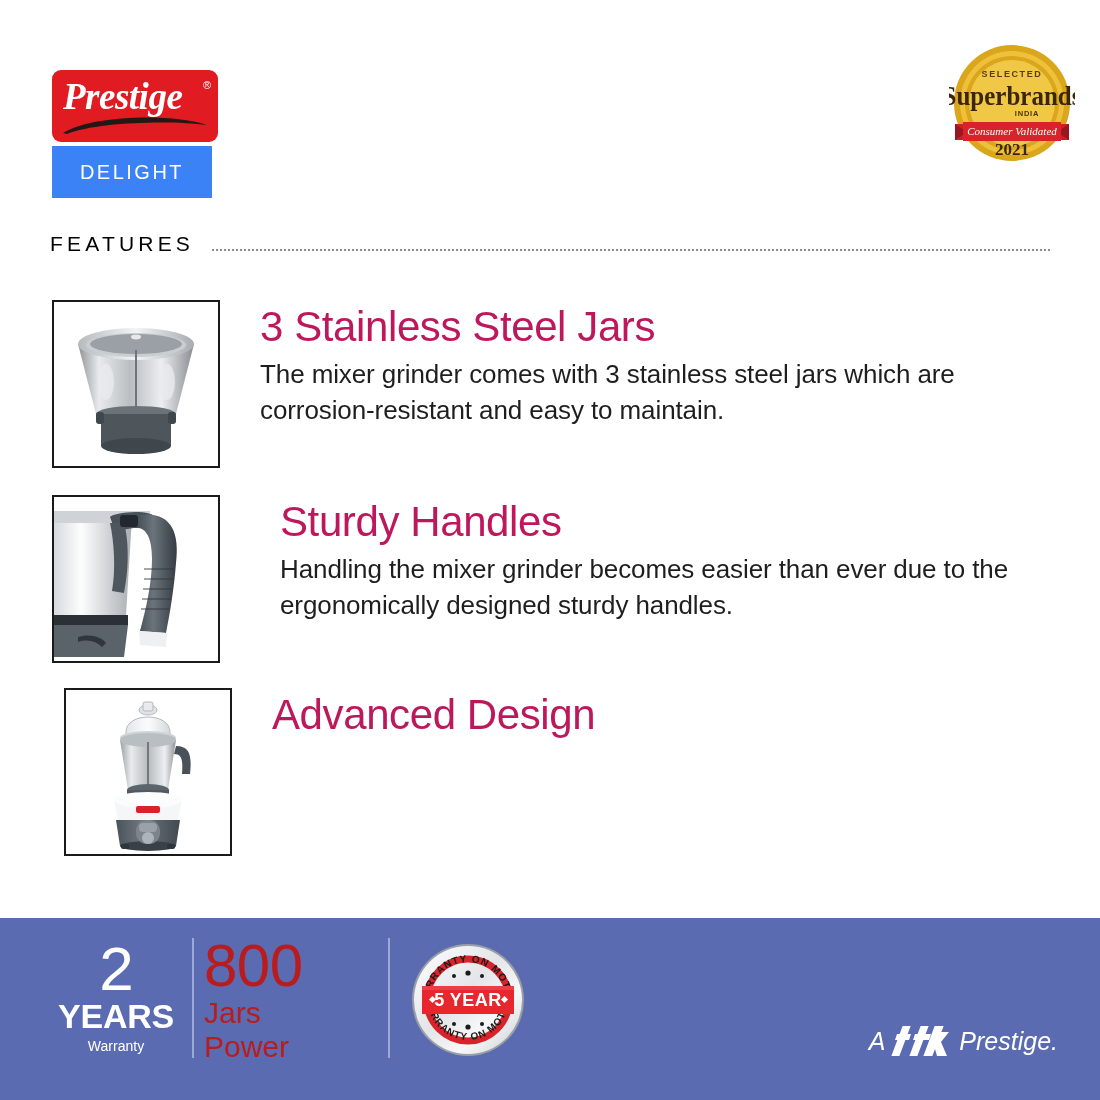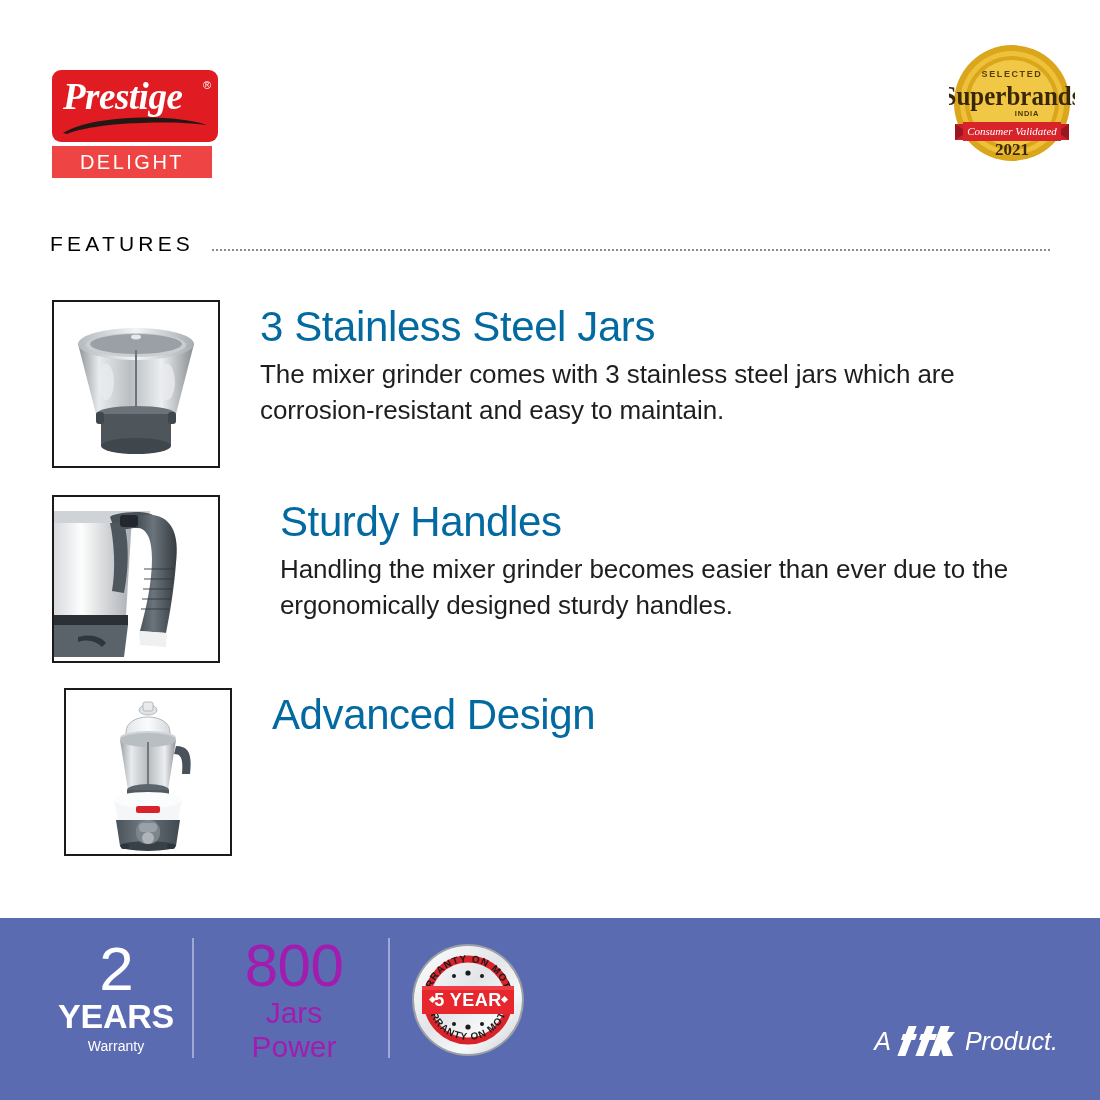--- a/index.html
+++ b/index.html
@@ -59,22 +59,22 @@
   .logo-swoosh {
     position: absolute;
     left: 9px; bottom: 7px;
     width: 148px; height: 26px;
     overflow: hidden;
   }
   .logo-swoosh svg { display: block; }
   .logo-delight {
     position: absolute;
     left: 0px; top: 76px;
-    width: 160px; height: 32px;
-    background: #ef4444;
+    width: 160px; height: 52px;
+    background: #3b82f6;
     display: flex;
     align-items: center;
     justify-content: center;
   }
   .logo-delight span {
     color: #ffffff;
     font-size: 20px;
     letter-spacing: 2.5px;
     font-weight: 400;
   }
@@ -134,21 +134,21 @@
   }
   .thumb svg { display: block; }
 
   .feature-text {
     margin-left: 40px;
     padding-top: 2px;
   }
   .feature-title {
     font-size: 42px;
     line-height: 50px;
-    color: #0369a1;
+    color: #be185d;
     font-weight: 400;
     letter-spacing: -0.4px;
     margin: 0 0 4px 0;
     white-space: nowrap;
   }
   .feature-body {
     font-size: 26px;
     line-height: 36px;
     color: #1e1e1e;
     font-weight: 400;
@@ -195,24 +195,23 @@
     letter-spacing: -0.2px;
   }
   #warranty-sub {
     font-size: 14px;
     line-height: 24px;
     font-weight: 400;
   }
 
   #power-block {
     position: absolute;
-    left: 210px; top: 936px;
+    left: 204px; top: 936px;
     width: 168px;
-    text-align: center;
-    color: #a21caf;
+    color: #b91c1c;
   }
   #power-value {
     font-size: 60px;
     line-height: 60px;
     font-weight: 400;
     letter-spacing: -0.5px;
   }
   #power-unit {
     font-size: 30px;
     line-height: 34px;
@@ -523,16 +522,16 @@
         <g fill="#ffffff">
           <path d="M6 10 L20 10 L18 16 L4 16 Z"></path>
           <path d="M12 2 L20 2 L14 32 L6 32 Z" transform="skewX(-10)"></path>
           <path d="M24 10 L40 10 L38 16 L22 16 Z"></path>
           <path d="M30 2 L38 2 L32 32 L24 32 Z" transform="skewX(-10)"></path>
           <path d="M44 2 L53 2 L47 32 L38 32 Z" transform="skewX(-10)"></path>
           <path d="M58 8 L50 18 L56 32 L46 32 L42 18 L50 8 Z"></path>
         </g>
       </svg>
     </span>
-    <span id="ttk-suffix">Product.</span>
+    <span id="ttk-suffix">Prestige.</span>
   </div>
 
 </div>
 
 </body></html>

